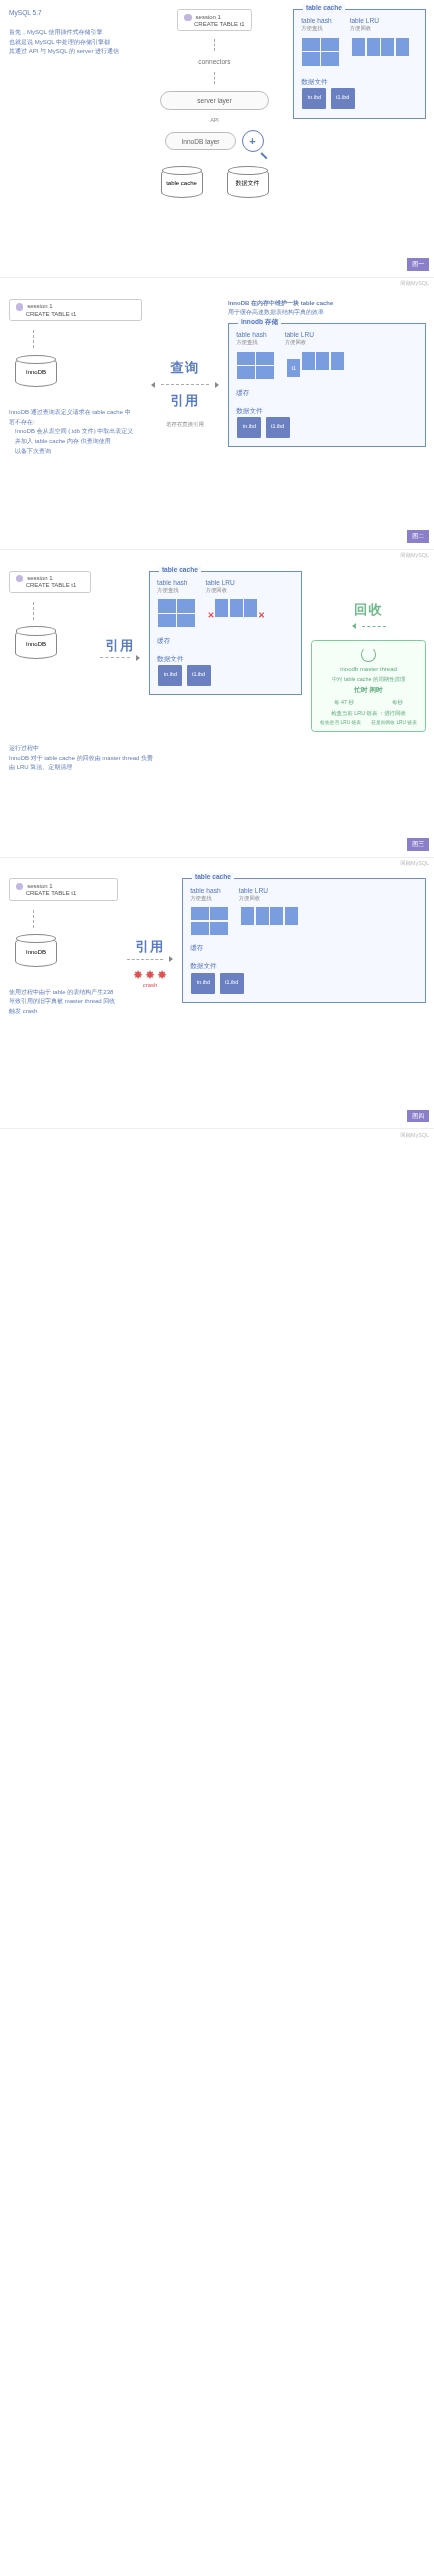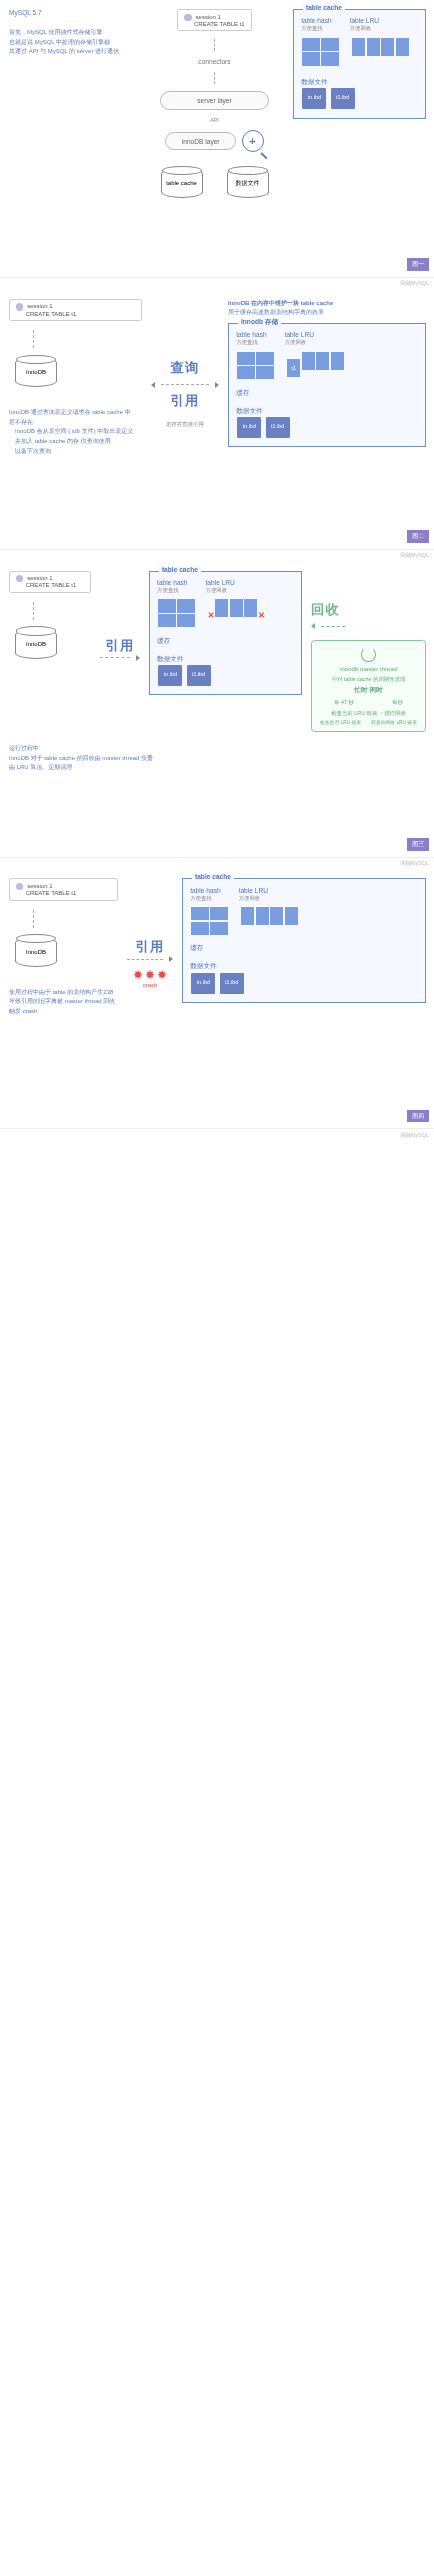--- a/index.html
+++ b/index.html
@@ -206,21 +206,21 @@
      </div>
     </div>
     <div style="margin-top:9px;color:#5577bb">缓存</div>
     <div style="margin-top:9px">
      <div style="color:#5577bb">数据文件</div>
      <div class="file-block">tn.ibd</div>
      <div class="file-block">t1.ibd</div>
     </div>
    </div>
   </div>
-  <div class="col" style="align-items:flex-start;gap:4.8px">
+  <div class="col" style="align-items:center;gap:4.8px">
    <div class="big-word" style="color:#6fb98a;margin-top:30px">回收</div>
    <div class="row">
           <span class="arrow-l" style="border-right-color:#6fb98a"></span>
           <div style="border-top:1.2px dashed #6fb98a;width:24px"></div>
         </div>
    <div class="green-box" style="width:115px;margin-top:6px">
     <div style="text-align:center"><span class="recycle"></span></div>
     <div class="green-title" style="text-align:center;margin:3.6px 0">innodb master thread</div>
     <div style="text-align:center;color:#5fa97a;font-size:5.4px">中对 table cache 的周期性清理</div>
     <div style="text-align:center;color:#5fa97a;font-weight:bold;margin:3.6px 0">忙时 闲时</div>

